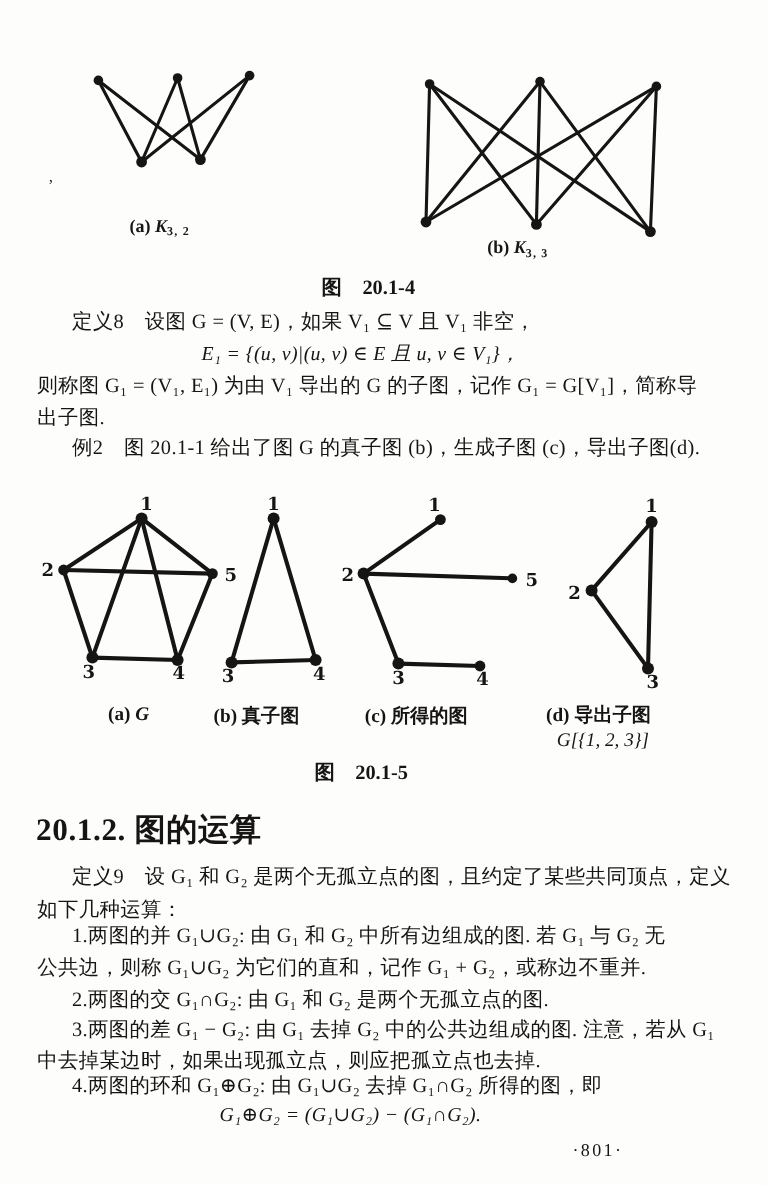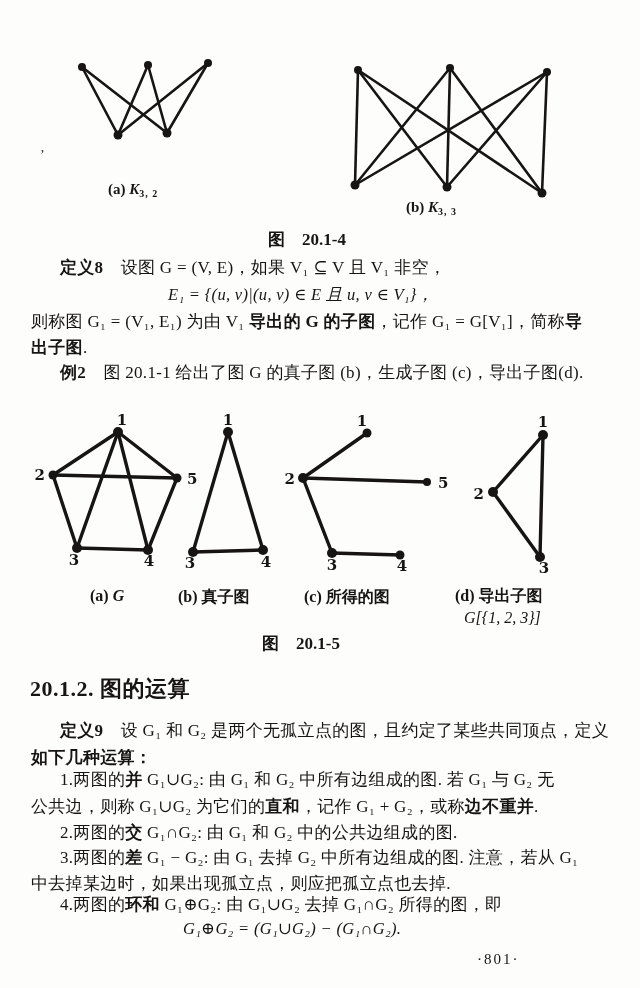--- a/index.html
+++ b/index.html
@@ -3,27 +3,27 @@
 <meta charset="utf-8">
 <style>
   html,body { margin:0; padding:0; background:#ffffff; }
   .page {
     position:relative; width:640px; height:988px; background:#fdfdfb;
     font-family:"Liberation Serif","DejaVu Serif",serif; color:#171513;
     overflow:hidden;
   }
   .abs  { position:absolute; white-space:nowrap; }
   .line { position:absolute; white-space:nowrap; font-size:17px; line-height:22px; letter-spacing:0.3px; }
-  .b    { font-weight:bold; }
+  .b    { font-weight:normal; }
   .it   { font-style:italic; }
   .math { font-style:italic; font-size:16.5px; }
   .cap  { position:absolute; white-space:nowrap; font-size:16px; font-weight:bold; }
   .figlab { position:absolute; white-space:nowrap; font-size:15px; font-weight:bold;text-align:center; }
   .sub  { font-size:10px; vertical-align:-3px; font-weight:bold; letter-spacing:1px; }
-  .heading { position:absolute; white-space:nowrap; font-size:22px; font-weight:bold; letter-spacing:0.5px; }
+  .heading { position:absolute; white-space:nowrap; font-size:26px; font-weight:bold; letter-spacing:0.5px; }
   .pagenum { position:absolute; font-size:15px; font-weight:normal; letter-spacing:2px; }
   svg { position:absolute; overflow:visible; }
   svg line   { stroke:#171513; stroke-linecap:round; }
   svg circle { fill:#171513; }
   svg text   { font-family:"DejaVu Serif","Liberation Serif",serif; font-weight:bold; font-size:15px; fill:#171513; }
   .thin line  { stroke-width:2.6px; }
   .thick line { stroke-width:3.4px; }
 </style>
 </head>
 <body>
@@ -190,25 +190,25 @@
   <div class="line b" style="left:31px;top:747px">如下几种运算：</div>
 
   <div class="line" style="left:60px;top:769px">
     <span>1.两图的</span><span class="b">并</span><span> G₁∪G₂: 由 G₁ 和 G₂ 中所有边组成的图.  若 G₁ 与 G₂ 无</span>
   </div>
   <div class="line" style="left:31px;top:796px">
     <span>公共边，则称 G₁∪G₂ 为它们的</span><span class="b">直和</span><span>，记作 G₁ + G₂，或称</span><span class="b">边不重并</span><span>.</span>
   </div>
 
   <div class="line" style="left:60px;top:822px">
-    <span>2.两图的</span><span class="b">交</span><span> G₁∩G₂: 由 G₁ 和 G₂ 中的公共边组成的图.</span>
+    <span>2.两图的</span><span class="b">交</span><span> G₁∩G₂: 由 G₁ 和 G₂ 是两个无孤立点的图.</span>
   </div>
 
   <div class="line" style="left:60px;top:847px">
-    <span>3.两图的</span><span class="b">差</span><span> G₁ − G₂: 由 G₁ 去掉 G₂ 中所有边组成的图.  注意，若从 G₁</span>
+    <span>3.两图的</span><span class="b">差</span><span> G₁ − G₂: 由 G₁ 去掉 G₂ 中的公共边组成的图.  注意，若从 G₁</span>
   </div>
   <div class="line" style="left:31px;top:873px">中去掉某边时，如果出现孤立点，则应把孤立点也去掉.</div>
 
   <div class="line" style="left:60px;top:894px">
     <span>4.两图的</span><span class="b">环和</span><span> G₁⊕G₂: 由 G₁∪G₂ 去掉 G₁∩G₂ 所得的图，即</span>
   </div>
   <div class="line math" style="left:183px;top:918px">G₁⊕G₂ = (G₁∪G₂) − (G₁∩G₂).</div>
 
   <div class="pagenum" style="left:477px;top:951px">·801·</div>
 

